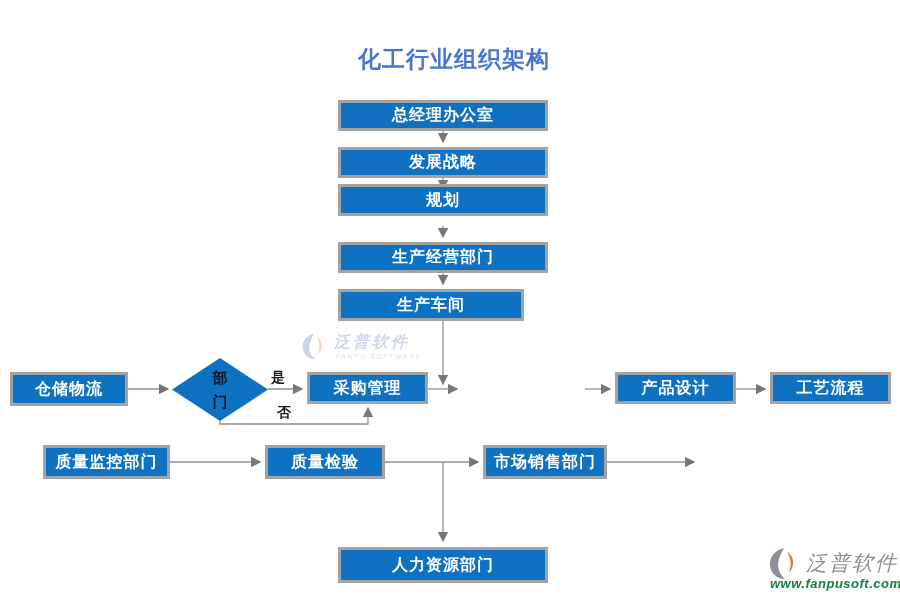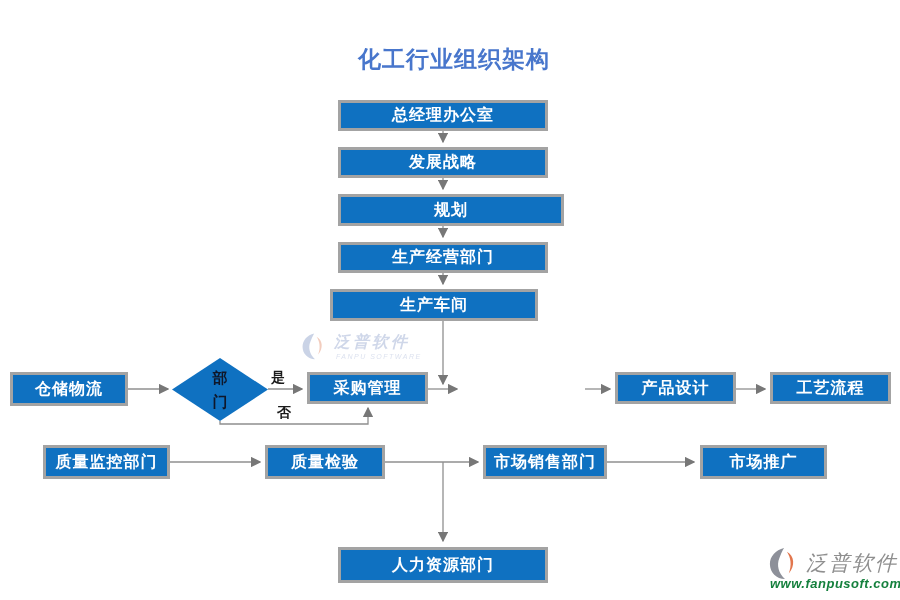--- a/index.html
+++ b/index.html
@@ -84,40 +84,39 @@
       <polyline points="220,421 220,424 368,424 368,408" marker-end="url(#arrow)"></polyline>
       <line x1="170" y1="462" x2="260" y2="462" marker-end="url(#arrow)"></line>
       <line x1="385" y1="462" x2="478" y2="462" marker-end="url(#arrow)"></line>
       <line x1="607" y1="462" x2="694" y2="462" marker-end="url(#arrow)"></line>
       <line x1="443" y1="462" x2="443" y2="541" marker-end="url(#arrow)"></line>
     </g>
   </svg>
 
   <div class="node" style="left:338px;top:100px;width:210px;height:31px">总经理办公室</div>
   <div class="node" style="left:338px;top:147px;width:210px;height:31px">发展战略</div>
-  <div class="node" style="left:338px;top:194px;width:226px;height:32px">规划</div>
+  <div class="node" style="left:338px;top:184px;width:210px;height:32px">规划</div>
   <div class="node" style="left:338px;top:242px;width:210px;height:31px">生产经营部门</div>
-  <div class="node" style="left:330px;top:289px;width:208px;height:32px">生产车间</div>
+  <div class="node" style="left:338px;top:289px;width:186px;height:32px">生产车间</div>
 
   <div class="node" style="left:10px;top:372px;width:118px;height:34px">仓储物流</div>
 
   <div class="diamond">
     <span class="diamond-label">部门</span>
   </div>
   <span class="branch branch-yes">是</span>
   <span class="branch branch-no">否</span>
 
   <div class="node" style="left:307px;top:372px;width:121px;height:32px">采购管理</div>
   <div class="node" style="left:615px;top:372px;width:121px;height:32px">产品设计</div>
   <div class="node" style="left:770px;top:372px;width:121px;height:32px">工艺流程</div>
 
   <div class="node" style="left:43px;top:445px;width:127px;height:34px">质量监控部门</div>
   <div class="node" style="left:265px;top:445px;width:120px;height:34px">质量检验</div>
   <div class="node" style="left:483px;top:445px;width:124px;height:34px">市场销售部门</div>
-  <div class="node" style="left:700px;top:445px;width:127px;height:34px">市场推广</div>
 
   <div class="node" style="left:338px;top:547px;width:210px;height:36px">人力资源部门</div>
 
   <div class="wm wm-center">
     <svg class="wm-logo" width="28" height="28" viewBox="0 0 36 36">
       <path d="M17 2 C8 4 2 11 2 19 C2 28 9 35 18 35 C11 29 9 20 12 13 C13.5 9 15 5 17 2 Z" fill="#9fb0d2"></path>
       <path d="M20 6 C28 10 29 21 22 29 C25.5 20 24 12 20 6 Z" fill="#e8a58a"></path>
     </svg>
     <span class="wm-name">泛普软件</span>
     <span class="wm-sub">FANPU SOFTWARE</span>

